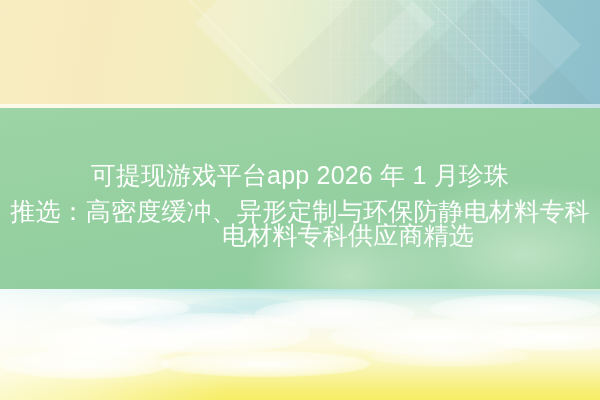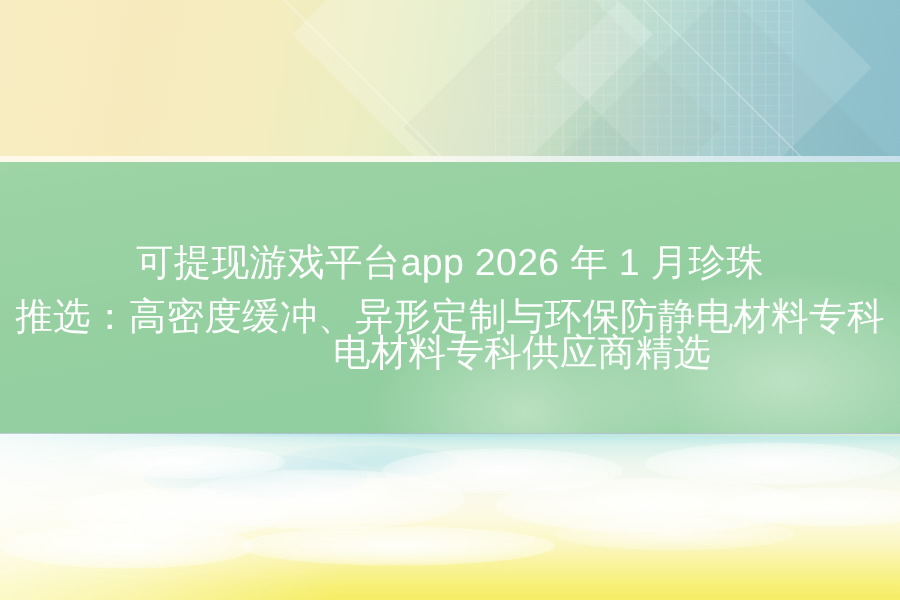--- a/index.html
+++ b/index.html
@@ -10,21 +10,21 @@
   }
   body {
     font-family: "Liberation Sans", "DejaVu Sans", sans-serif;
   }
 
   .stage {
     position: relative;
     width: 600px;
     height: 400px;
     overflow: hidden;
-    background: #a21caf;
+    background: #4d7c0f;
   }
 
   
   .top-band {
     position: absolute;
     left: 0;
     top: 0;
     width: 600px;
     height: 108px;
     overflow: hidden;

